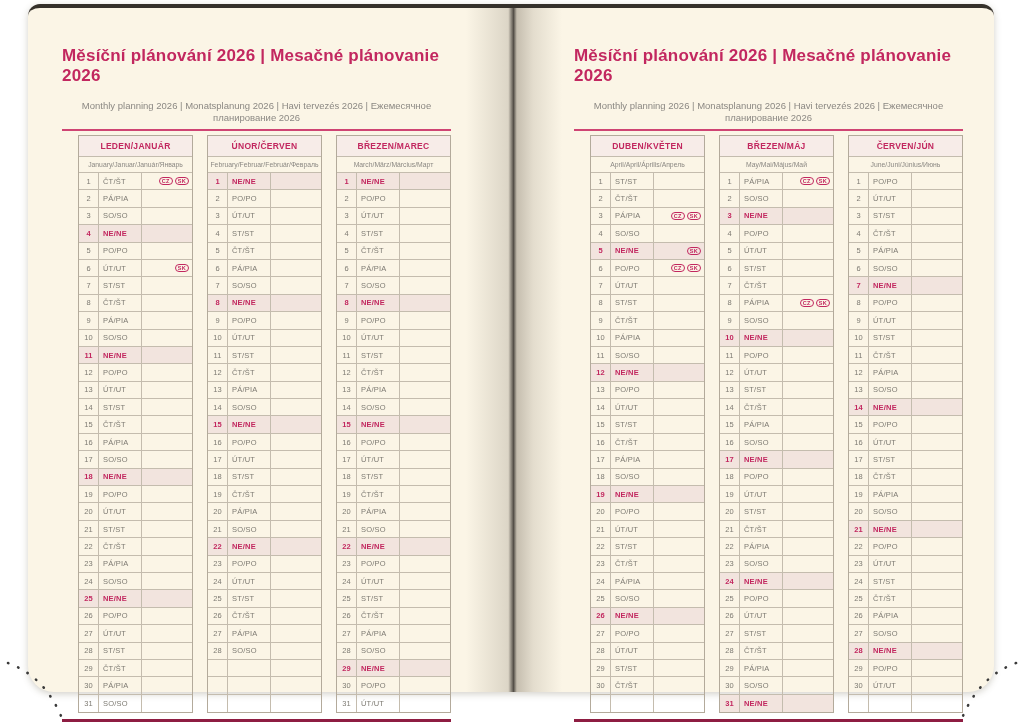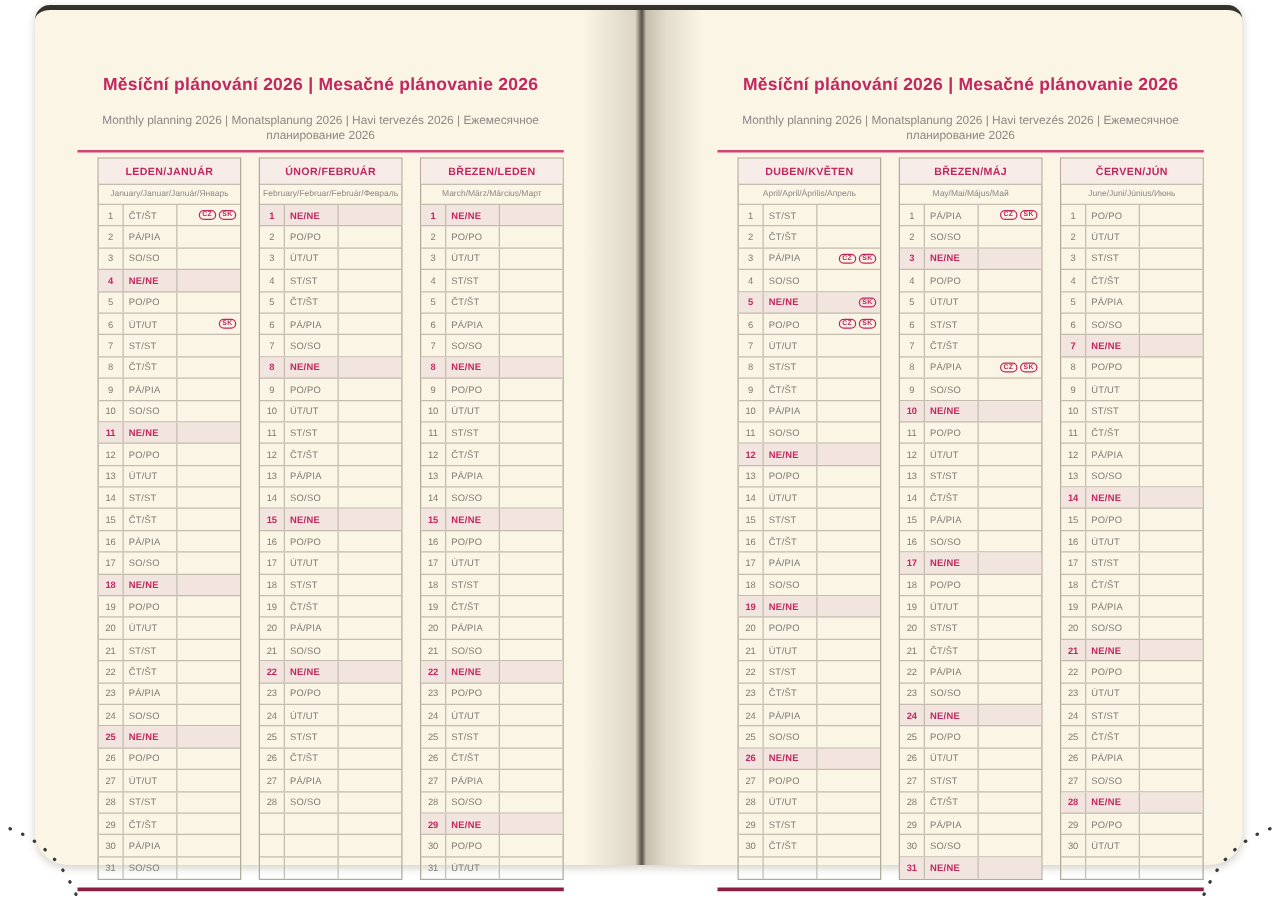--- a/index.html
+++ b/index.html
@@ -29,22 +29,22 @@
       rgba(55,50,44,0.85) 49.5%,
       rgba(110,100,85,0.38) 53%,
       rgba(120,110,95,0.18) 70%,
       rgba(120,110,95,0) 100%);}
   .page{position:absolute;top:0;height:100%;width:483px;}
   .page.left{left:0;}
   .page.right{left:483px;}
   .content{position:absolute;top:0;}
   .page.left  .content{left:34px;width:389px;}
   .page.right .content{left:63px;width:389px;}
-  .page-title{margin-top:49px;text-align:center;color:var(--accent);
-    font-size:14px;font-weight:bold;letter-spacing:0.2px;line-height:20px;}
+  .page-title{margin-top:38px;text-align:left;color:var(--accent);
+    font-size:17px;font-weight:bold;letter-spacing:0.2px;line-height:20px;}
   .page-subtitle{margin-top:14px;text-align:center;color:var(--sub-text);
     font-size:9.5px;line-height:12px;}
   .rule-top{margin-top:5px;height:2px;background:var(--rule-top);}
   .months{margin-top:4px;display:flex;gap:14px;padding-left:16px;}
   .rule-bottom{margin-top:6px;height:3px;background:var(--rule-bottom);}
 
   .month{flex:1;border:1px solid var(--table-border);background:transparent;}
   .m-name{height:21px;display:flex;align-items:center;justify-content:center;
     background:var(--header-bg);color:var(--accent);font-weight:bold;
     font-size:8.5px;letter-spacing:0.3px;border-bottom:1px solid var(--grid);}
@@ -233,21 +233,21 @@
               <div class="c-day">PÁ/PIA</div>
               <div class="c-note"></div>
             </div>
             <div class="mrow">
               <div class="c-num">31</div>
               <div class="c-day">SO/SO</div>
               <div class="c-note"></div>
             </div>
           </div>
           <div class="month">
-            <div class="m-name">ÚNOR/FEBRUÁR</div>
+            <div class="m-name">ÚNOR/ČERVEN</div>
             <div class="m-langs">February/Februar/Február/Февраль</div>
             <div class="mrow sun">
               <div class="c-num">1</div>
               <div class="c-day">NE/NE</div>
               <div class="c-note"></div>
             </div>
             <div class="mrow">
               <div class="c-num">2</div>
               <div class="c-day">PO/PO</div>
               <div class="c-note"></div>
@@ -392,21 +392,21 @@
               <div class="c-day"></div>
               <div class="c-note"></div>
             </div>
             <div class="mrow">
               <div class="c-num"></div>
               <div class="c-day"></div>
               <div class="c-note"></div>
             </div>
           </div>
           <div class="month">
-            <div class="m-name">BŘEZEN/LEDEN</div>
+            <div class="m-name">BŘEZEN/MAREC</div>
             <div class="m-langs">March/März/Március/Март</div>
             <div class="mrow sun">
               <div class="c-num">1</div>
               <div class="c-day">NE/NE</div>
               <div class="c-note"></div>
             </div>
             <div class="mrow">
               <div class="c-num">2</div>
               <div class="c-day">PO/PO</div>
               <div class="c-note"></div>

